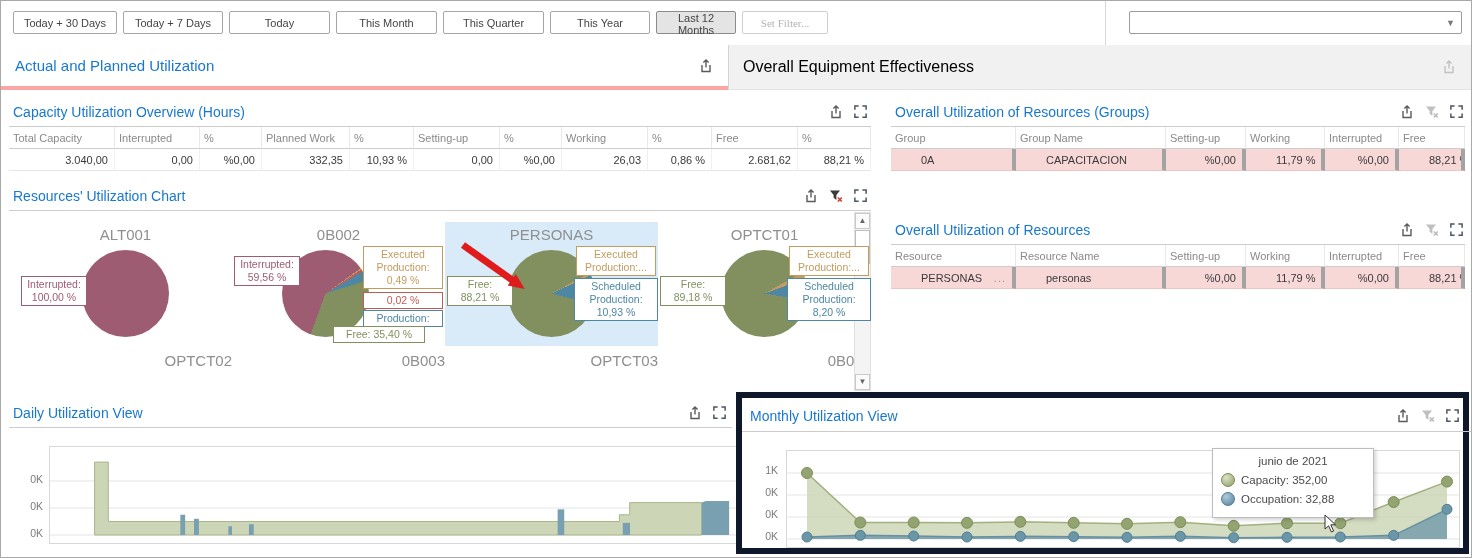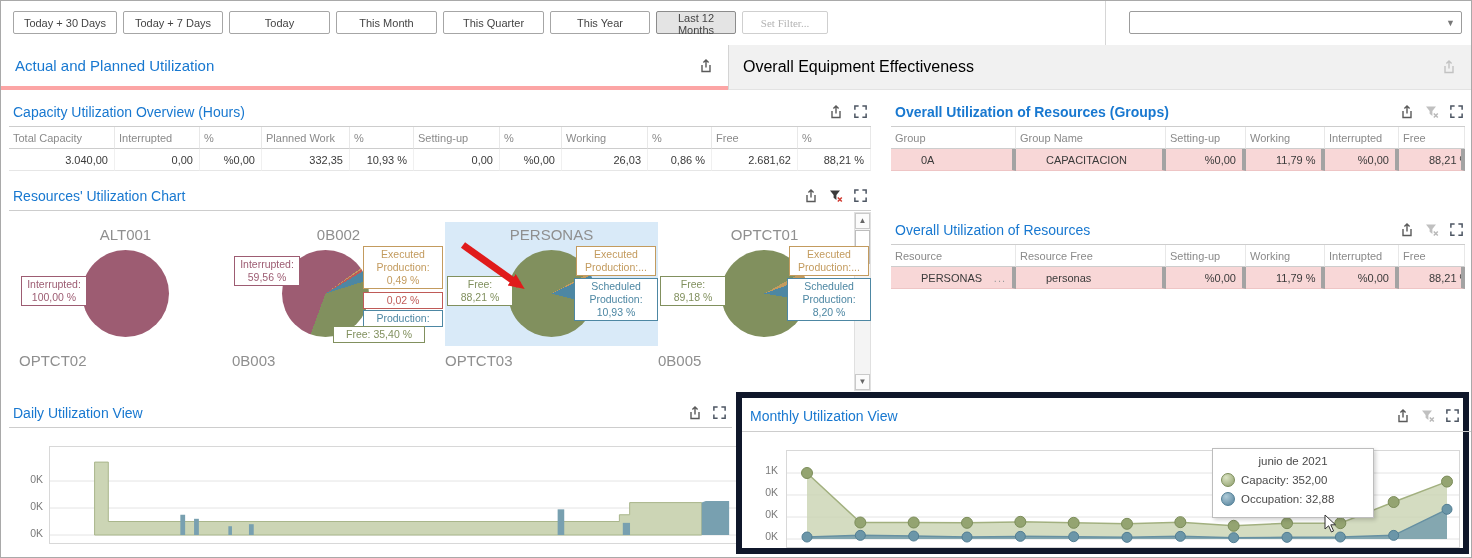--- a/index.html
+++ b/index.html
@@ -47,21 +47,21 @@
   .pie-tile.selected{background:#d9eaf8;}
   .pie-title{text-align:center;font-size:15px;color:#8f8f8f;padding-top:4px;}
   .pie-circle{position:absolute;left:63px;top:28px;width:87px;height:87px;border-radius:50%;}
   .plabel{position:absolute;background:#fff;border:1px solid;font-size:10.5px;line-height:1.25;padding:1px 3px;text-align:center;white-space:pre-line;z-index:2;}
   .slot-left{left:2px;top:54px;min-width:58px;}
   .slot-r1{right:2px;top:24px;width:72px;}
   .slot-r2{right:2px;top:70px;width:72px;}
   .slot-r3{right:2px;top:88px;width:72px;}
   .slot-bottom{right:20px;top:104px;min-width:84px;}
   .slot-r2big{right:0px;top:56px;width:76px;}
-  .second-row-name{position:absolute;top:140px;width:213px;text-align:left;font-size:15px;color:#8f8f8f;}
+  .second-row-name{position:absolute;top:140px;width:213px;text-align:right;font-size:15px;color:#8f8f8f;}
   
   .vscroll{position:absolute;right:0;top:0;width:17px;height:179px;background:#f4f4f4;border:1px solid #e0e0e0;box-sizing:border-box;}
   .sbtn{position:absolute;left:0;width:15px;height:16px;background:#fbfbfb;border:1px solid #c9c9c9;box-sizing:border-box;color:#666;font-size:8px;text-align:center;line-height:14px;}
   .sbtn.up{top:0;} .sbtn.down{bottom:0;}
   .sthumb{position:absolute;left:0;top:17px;width:15px;height:34px;background:#fff;border:1px solid #bdbdbd;box-sizing:border-box;}
   
   .daily-panel{position:absolute;left:8px;top:393px;width:723px;height:159px;}
   .monthly-panel{position:absolute;left:735px;top:391px;width:733px;height:162px;border:6px solid #0f172a;box-sizing:border-box;}
   .plot{position:absolute;background:#fff;border:1px solid #d8d8d8;}
   .ylab{position:absolute;font-size:10.5px;color:#7a7a7a;text-align:right;width:26px;}
@@ -237,21 +237,21 @@
       <div class="vscroll">
         <div class="sbtn up">▲</div>
         <div class="sthumb"></div>
         <div class="sbtn down">▼</div>
       </div>
     </div>
   </div>
 
   <div class="rightcol">
 
-    <div class="sec-title-row" style="left:4px;top:10px;width:570px;font-weight:bold;">
+    <div class="sec-title-row" style="left:4px;top:10px;width:570px;">
       <span class="sec-title">Overall Utilization of Resources (Groups)</span>
       <span class="icons">
         <span class="icon ic-dark"><svg viewBox="0 0 16 16" width="16" height="16">
               <path d="M4 7v6.5h8V7" fill="none" stroke="currentColor" stroke-width="1.4"></path>
               <path d="M8 9.5V2.2M5.4 4.6L8 2l2.6 2.6" fill="none" stroke="currentColor" stroke-width="1.4"></path>
             </svg></span>
         <span class="icon ic-filter-gray"><svg viewBox="0 0 16 16" width="16" height="16">
               <path d="M2 2.5h10L8.4 7v5L5.6 9.8V7z" fill="currentColor"></path>
               <path d="M9.8 9.5l4 4M13.8 9.5l-4 4" stroke="#b9b9b9" stroke-width="1.5"></path>
             </svg></span>
@@ -295,21 +295,21 @@
         <span class="icon ic-exp"><svg viewBox="0 0 16 16" width="15" height="15">
               <path d="M2 6V2h4M10 2h4v4M14 10v4h-4M6 14H2v-4" fill="none" stroke="currentColor" stroke-width="1.6"></path>
             </svg></span>
       </span>
     </div>
     <div class="hr" style="left:0;top:154px;width:574px;"></div>
 
     <div class="grp" style="position:absolute;left:0;top:155px;width:574px;">
       <div class="tblrow">
         <div class="hcell g0">Resource</div>
-        <div class="hcell g1">Resource Free</div>
+        <div class="hcell g1">Resource Name</div>
         <div class="hcell g2">Setting-up</div>
         <div class="hcell g3">Working</div>
         <div class="hcell g4">Interrupted</div>
         <div class="hcell g5">Free</div>
       </div>
       <div class="tblrow pinkrow">
         <div class="dcell g0 cell-split">
           <span>PERSONAS</span>
           <span class="ellipsis">...</span>
         </div>

